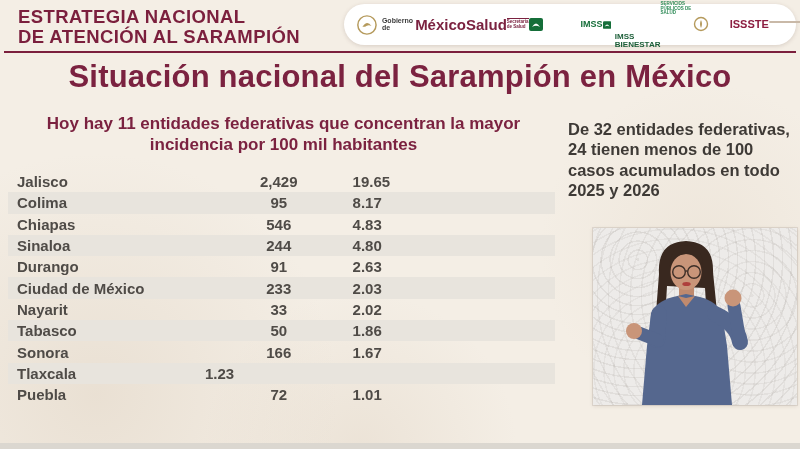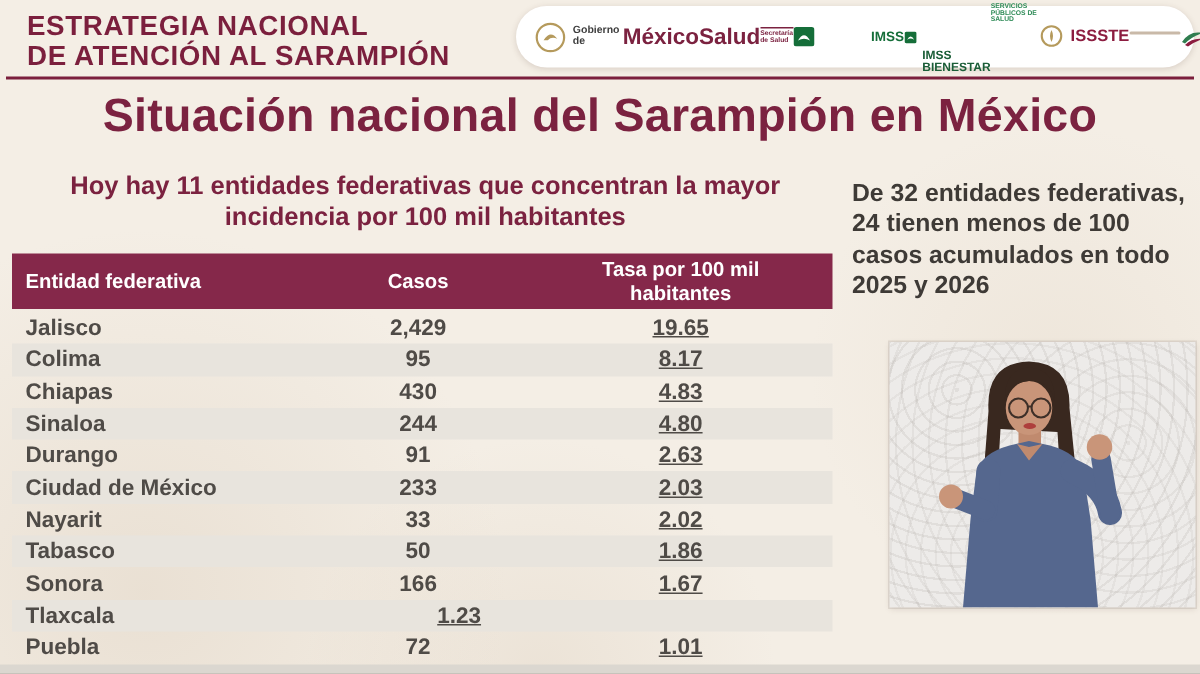--- a/index.html
+++ b/index.html
@@ -29,21 +29,21 @@
   .logo-divider { width:1px; height:22px; background:#e0d2d8; }
   .logo { display:flex; align-items:center; gap:4px; }
   .logo .stack { display:flex; flex-direction:row; line-height:1; }
   .gob-line1 { font-size:7px; color:#3d3d3d; font-weight:700; }
   .gob-line2 { font-size:15px; color:#7b2240; font-weight:800; }
   .salud-label { font-size:15px; color:#7b2240; font-weight:800; }
   .salud-sub { font-size:4.5px; color:#7b2240; font-weight:700; border-top:1px solid #7b2240; margin-top:1px; padding-top:1px; }
   .imss-label { font-size:9px; color:#156e39; font-weight:800; text-align:center; }
   .imssb-label { font-size:8px; color:#1b5e38; font-weight:800;margin-top:32px; }
   .imssb-sub { font-size:4.5px; color:#2e8b57; font-weight:700; margin-top:1.5px; }
-  .issste-label { font-size:11px; color:#8c1d40; font-weight:800; }
+  .issste-label { font-size:11px; color:#8c1d40; font-weight:800;margin-left:16px; }
   .birmex-label { font-size:11px; color:#4a4a4a; font-weight:800; }
   .tiny-bar { height:2px; width:34px; background:#c9b9a8; margin-top:2px; border-radius:1px; }
 
   
   .rule { position:absolute; left:4px; top:51px; width:792px; height:2px; background:#7b1f3d; }
   .page-title {
     position:absolute; left:0; top:59px; width:100%; text-align:center;
     font-size:31px; font-weight:800; color:#7b2240; letter-spacing:.2px;
   }
   .subtitle {
@@ -62,21 +62,21 @@
   .th3 { width:37%; text-align:center; line-height:1.15; }
   .th3 span { display:inline-block; max-width:135px; }
   .tbody { margin-top:2px; }
   .trow {
     display:flex; align-items:center; height:21.3px;
     font-size:15px; font-weight:700; color:#4f4b47;
   }
   .trow.alt { background:#e8e4dd; }
   .td1 { width:36%; padding-left:9px; }
   .td2 { width:27%; text-align:center; }
-  .td3 { width:37%; text-align:center;text-decoration:underline; }
+  .td3 { width:37%; text-align:left; }
 
   
   .side-note {
     position:absolute; left:568px; top:119px; width:224px;
     font-size:16.5px; font-weight:800; color:#3e3a36; line-height:1.24;
   }
   .interp-frame {
     position:absolute; left:593px; top:228px; width:204px; height:177px;
     background:
       repeating-radial-gradient(circle at 22% 18%, rgba(168,162,156,.18) 0 1.5px, transparent 1.5px 9px),
@@ -173,41 +173,36 @@
     </div>
   </div>
 
   <div class="rule"></div>
 
   <div class="page-title">Situación nacional del Sarampión en México</div>
 
   <div class="subtitle">Hoy hay 11 entidades federativas que concentran la mayor incidencia por 100 mil habitantes</div>
 
   <div class="datatable">
-    <div class="thead">
-      <div class="th1">Entidad federativa</div>
-      <div class="th2">Casos</div>
-      <div class="th3"><span>Tasa por 100 mil habitantes</span></div>
-    </div>
     <div class="tbody">
     <div class="trow">
       <div class="td1">Jalisco</div>
       <div class="td2">2,429</div>
       <div class="td3">19.65</div>
     </div>
 
     <div class="trow alt">
       <div class="td1">Colima</div>
       <div class="td2">95</div>
       <div class="td3">8.17</div>
     </div>
 
     <div class="trow">
       <div class="td1">Chiapas</div>
-      <div class="td2">430</div>
+      <div class="td2">546</div>
       <div class="td3">4.83</div>
     </div>
 
     <div class="trow alt">
       <div class="td1">Sinaloa</div>
       <div class="td2">244</div>
       <div class="td3">4.80</div>
     </div>
 
     <div class="trow">

